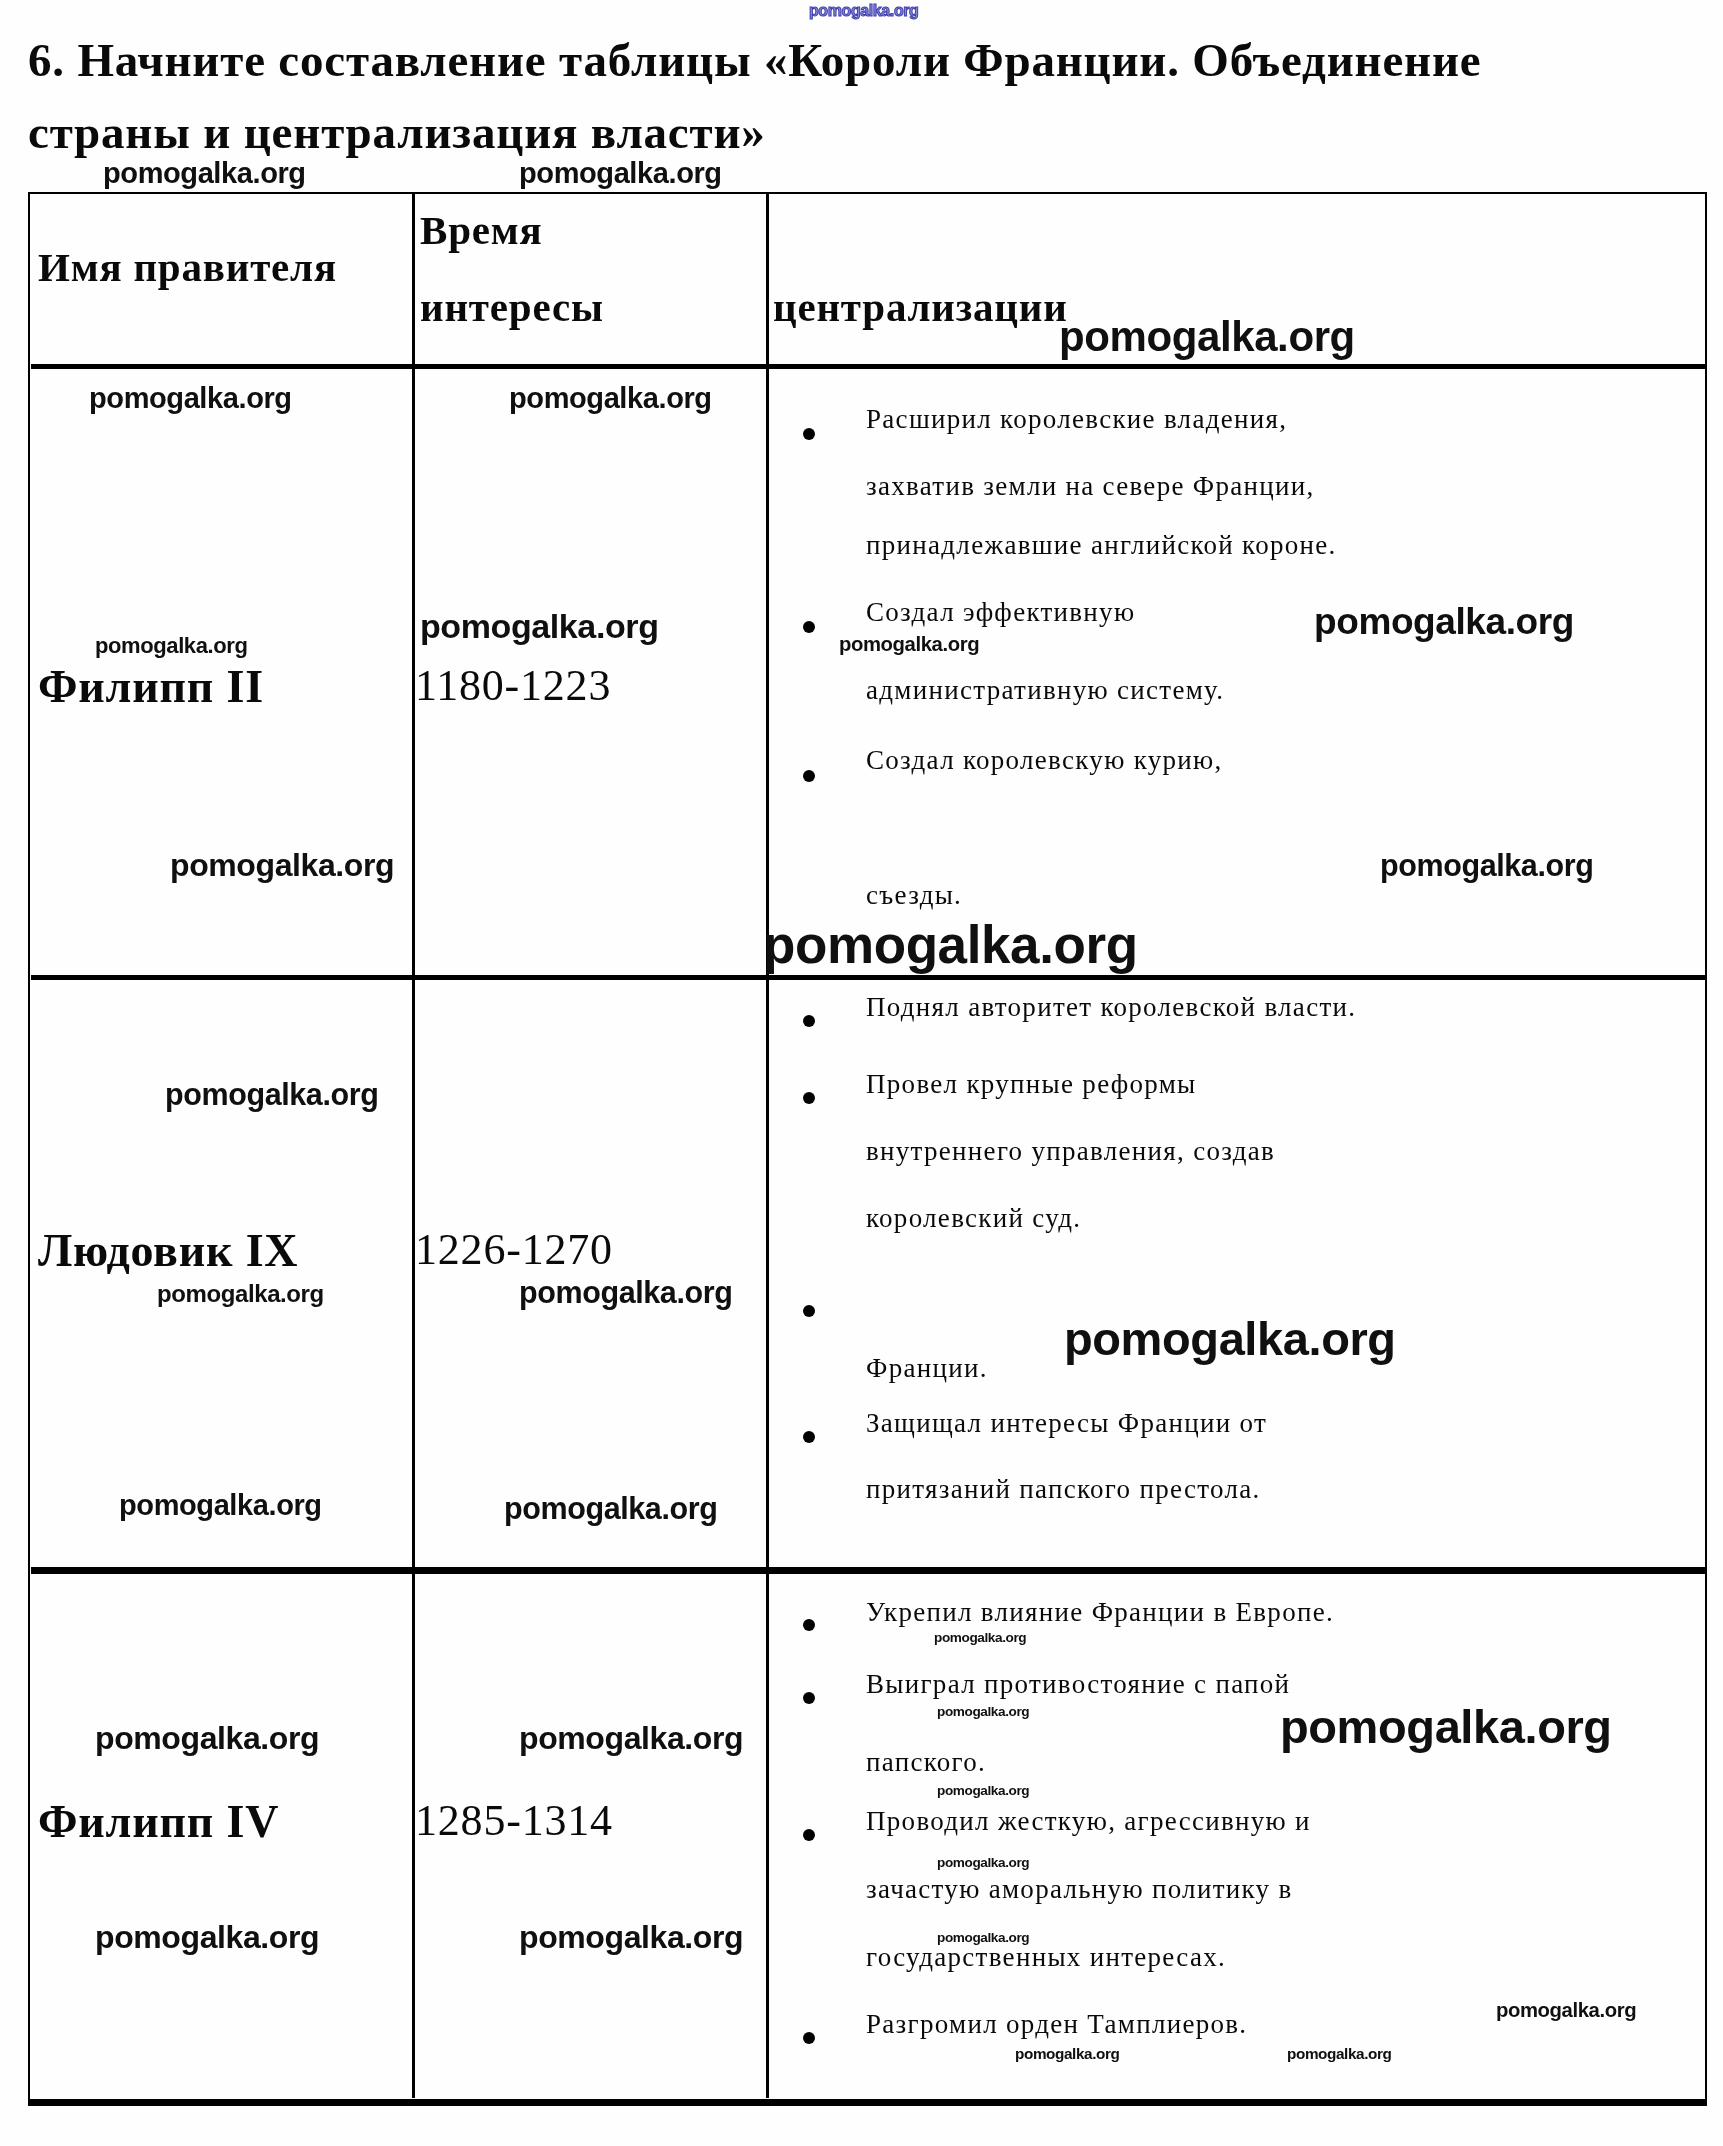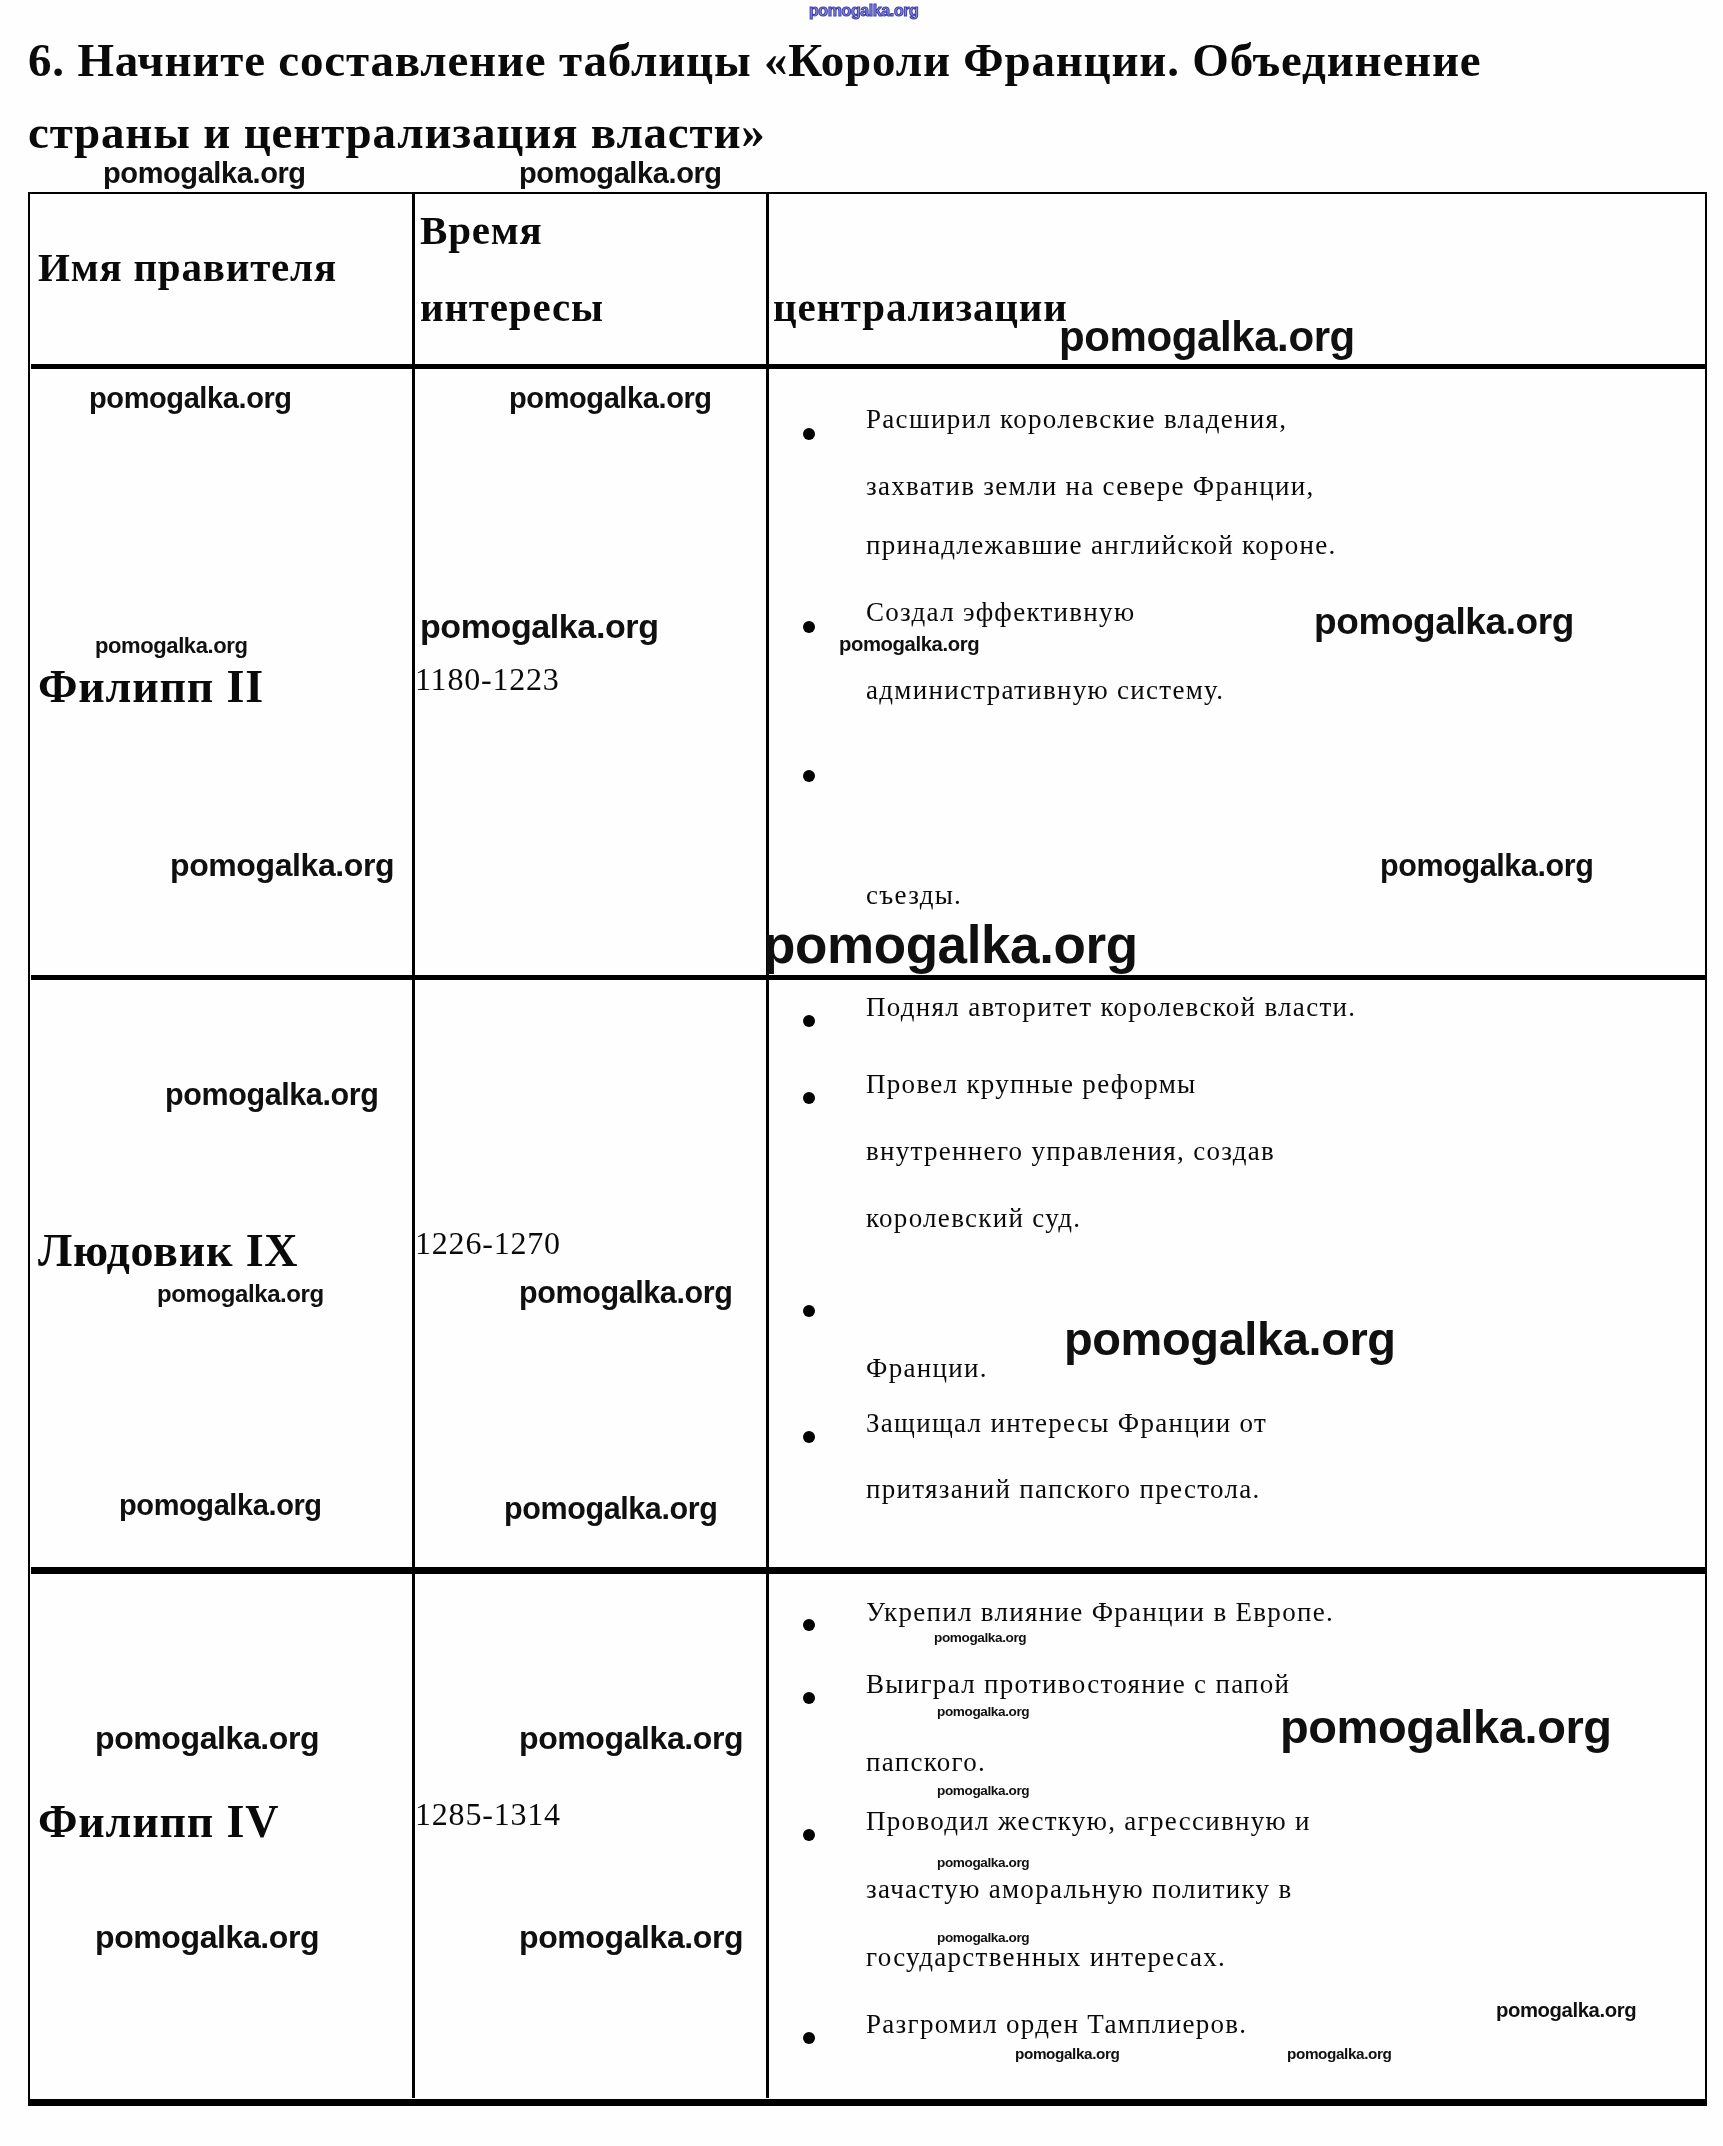--- a/index.html
+++ b/index.html
@@ -4,21 +4,21 @@
 <style>
   html,body{margin:0;padding:0;background:#ffffff;}
   .page{position:relative;width:1724px;height:2147px;background:#fefefe;overflow:hidden;
         font-family:"Liberation Serif", serif;color:#0a0a0a;}
   .t{position:absolute;white-space:nowrap;line-height:1.05;}
   .serif{font-family:"Liberation Serif", serif;}
   .title{font-weight:bold;font-size:47px;letter-spacing:0.8px;}
   .hcell{font-weight:bold;font-size:41px;letter-spacing:0.8px;}
   .body{font-size:27px;letter-spacing:1.3px;text-align:right;}
   .name{font-weight:bold;font-size:46px;letter-spacing:0.8px;}
-  .reign{font-size:32px;letter-spacing:0.8px;}
+  .reign{font-size:44px;letter-spacing:0.8px;}
   .wm{font-family:"Liberation Sans", sans-serif;font-weight:bold;color:#101010;letter-spacing:-0.4px;}
   .wm-blue{color:#8a8ad0;-webkit-text-stroke:1px #3d3dae;font-weight:bold;}
   .dot{position:absolute;width:12px;height:12px;border-radius:50%;background:#000;}
   .tableframe{position:absolute;left:28px;top:192px;width:1679px;height:1914px;
               box-sizing:border-box;border:2.5px solid #000;border-bottom:7.6px solid #000;background:transparent;}
   .vline{position:absolute;width:2.5px;background:#000;}
   .hline{position:absolute;left:30.5px;width:1674px;background:#000;}
 </style>
 </head>
 <body>
@@ -60,20 +60,21 @@
   <div class="t serif body" style="left:866px;top:472px">захватив земли на севере Франции,</div>
   <div class="t serif body" style="left:866px;top:531px">принадлежавшие английской короне.</div>
 
   <div class="dot" style="left:803px;top:621px"></div>
   <div class="t serif body" style="left:866px;top:598px">Создал эффективную</div>
   <div class="t wm" style="left:1314px;top:603px;font-size:37px">pomogalka.org</div>
   <div class="t wm" style="left:839px;top:634px;font-size:20.3px">pomogalka.org</div>
   <div class="t serif body" style="left:866px;top:676px">административную систему.</div>
 
   <div class="dot" style="left:803px;top:770px"></div>
+  <div class="t serif body" style="left:866px;top:746px">Создал королевскую курию,</div>
   <div class="t wm" style="left:1380px;top:849px;font-size:30.5px">pomogalka.org</div>
   <div class="t serif body" style="left:866px;top:881px">съезды.</div>
   <div class="t wm" style="left:763px;top:917px;font-size:53px">pomogalka.org</div>
 
   <div class="t wm" style="left:165px;top:1078px;font-size:30.5px">pomogalka.org</div>
   <div class="t serif name" style="left:38px;top:1227px">Людовик IX</div>
   <div class="t wm" style="left:157px;top:1281px;font-size:24px">pomogalka.org</div>
   <div class="t serif reign" style="left:415px;top:1227px">1226-1270</div>
   <div class="t wm" style="left:519px;top:1276px;font-size:30.5px">pomogalka.org</div>
 

